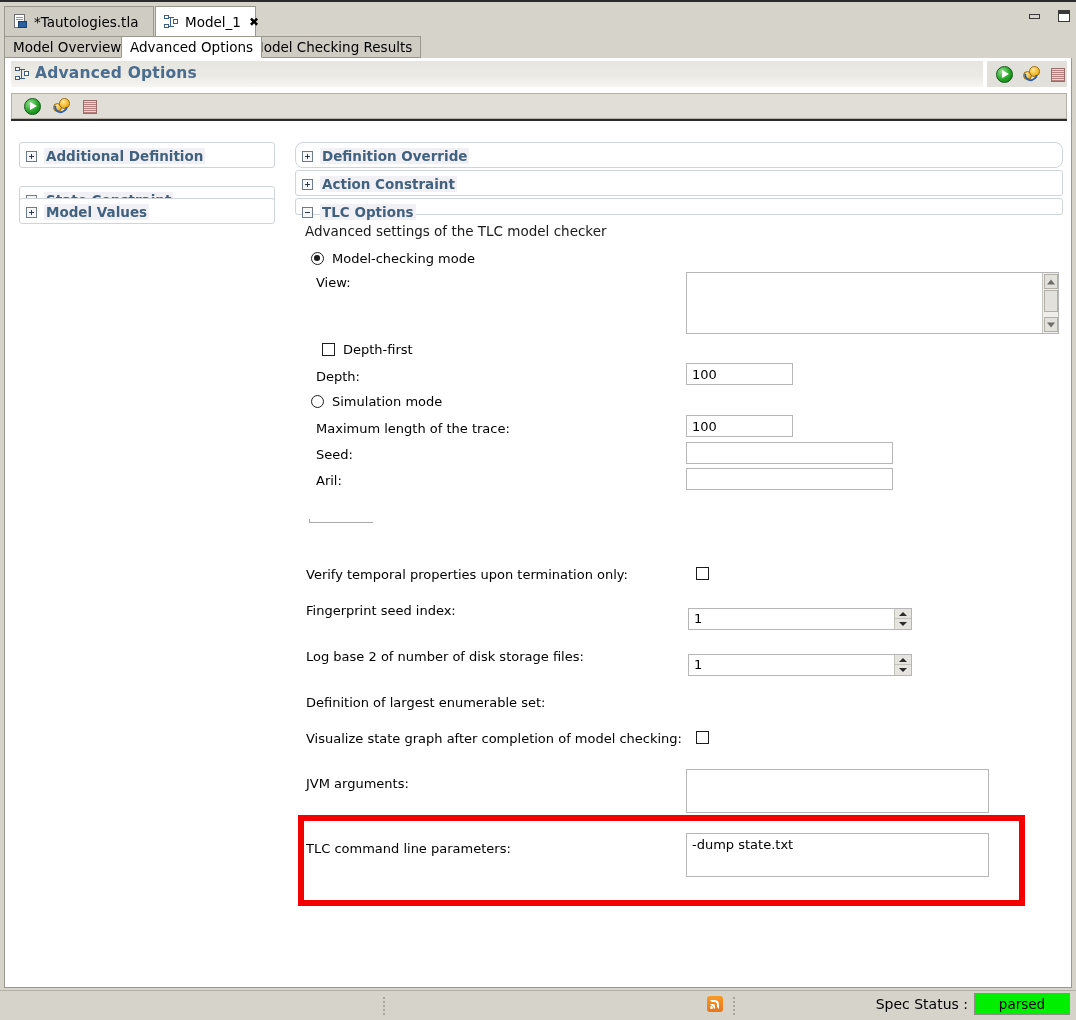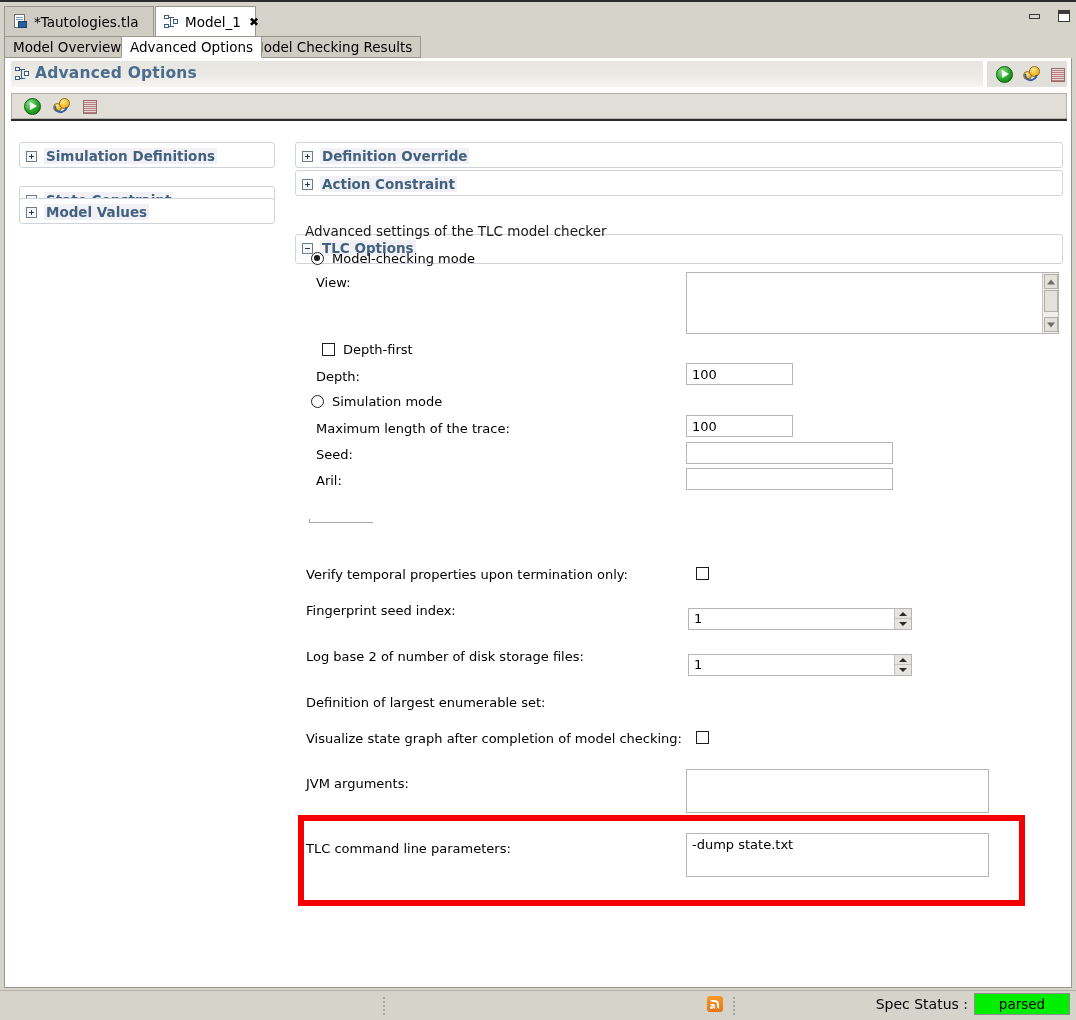--- a/index.html
+++ b/index.html
@@ -447,53 +447,53 @@
         </span>
       <span class="ic ic-stop">
           <span class="sq"></span>
         </span>
     </div>
     <div class="toolstrip-under"></div>
 
     <div class="panel" style="left:14px; top:84px; width:256px; height:26px;">
       <div class="panel-head">
         <span class="twisty plus"></span>
-        <span class="panel-title">Simulation Definitions</span>
+        <span class="panel-title">Additional Definition</span>
       </div>
     </div>
 
     <div class="panel" style="left:14px; top:128px; width:256px; height:26px;">
       <div class="panel-head">
         <span class="twisty plus"></span>
         <span class="panel-title">State Constraint</span>
       </div>
     </div>
 
     <div class="panel" style="left:14px; top:140px; width:256px; height:26px;">
       <div class="panel-head">
         <span class="twisty plus"></span>
         <span class="panel-title">Model Values</span>
       </div>
     </div>
 
-    <div class="panel" style="left:290px; top:84px; width:768px; height:26px;">
+    <div class="panel" style="left:290px; top:84px; width:768px; height:26px;border-radius:8px;">
       <div class="panel-head">
         <span class="twisty plus"></span>
         <span class="panel-title">Definition Override</span>
       </div>
     </div>
 
     <div class="panel" style="left:290px; top:112px; width:768px; height:26px;">
       <div class="panel-head">
         <span class="twisty plus"></span>
         <span class="panel-title">Action Constraint</span>
       </div>
     </div>
 
-    <div class="panel" style="left:290px; top:140px; width:768px; height:30px;margin-top:36px;">
+    <div class="panel" style="left:290px; top:140px; width:768px; height:17px;">
       <div class="panel-head">
         <span class="twisty"></span>
         <span class="panel-title">TLC Options</span>
       </div>
     </div>
 
     <div class="subtitle" style="left:300px; top:165px;">Advanced settings of the TLC model checker</div>
 
     <div class="radio on" style="left:306px; top:194px;"></div>
     <div class="lbl" style="left:327px; top:193px;text-align:right;">Model-checking mode</div>

